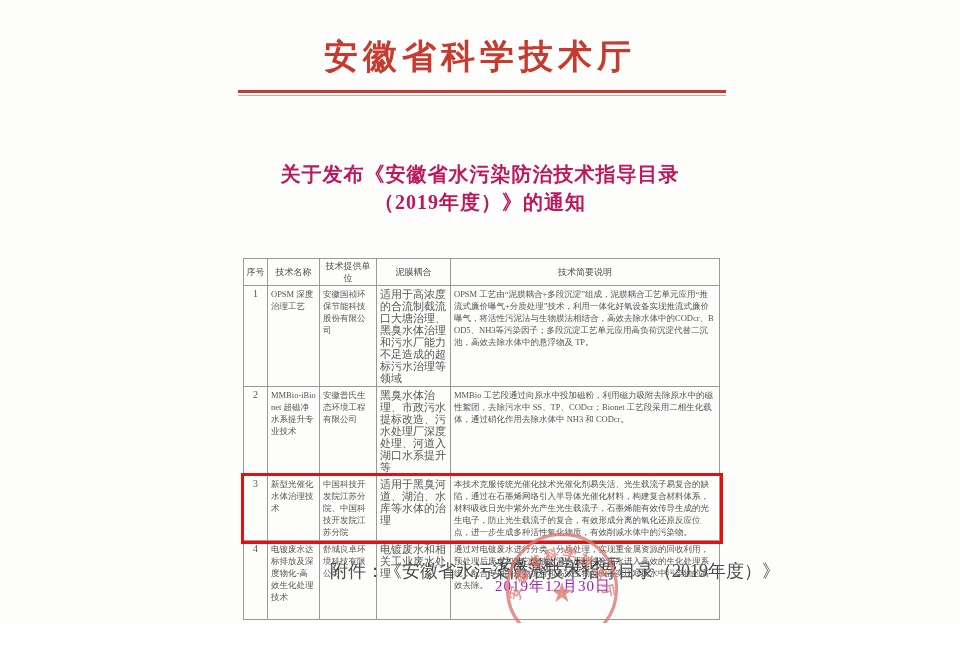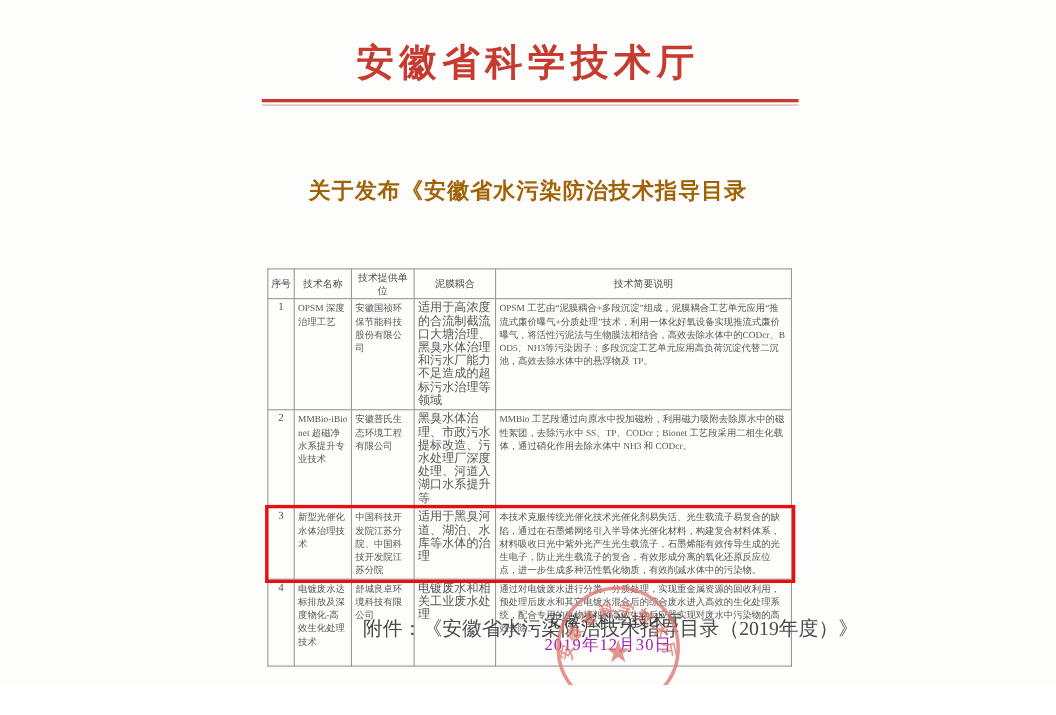--- a/index.html
+++ b/index.html
@@ -23,25 +23,25 @@
     position:absolute;left:238px;top:95px;width:488px;height:1px;
     background:#e2a39e;
   }
   .doc-number{
     position:absolute;left:548px;top:126px;
     font-size:13.5px;color:#4a4a4a;letter-spacing:1px;
   }
   .notice-title{
     position:absolute;left:200px;top:160px;width:560px;
     text-align:center;font-weight:bold;font-size:20px;line-height:28px;
-    color:#a16207;letter-spacing:1px;
+    color:#be185d;letter-spacing:1px;
   }
   
   table.catalog{
-    position:absolute;left:243px;top:244px;width:476px;
+    position:absolute;left:243px;top:258px;width:476px;
     border-collapse:collapse;table-layout:fixed;
     font-size:8.5px;line-height:12px;color:#555;
   }
   table.catalog th,table.catalog td{
     border:1px solid #999;padding:2px 3px;vertical-align:top;
     overflow:hidden;word-break:break-all;
   }
   table.catalog th{
     font-weight:normal;text-align:center;vertical-align:middle;
     height:13px;font-size:9px;color:#4c4c4c;padding:1px 2px;
@@ -81,20 +81,21 @@
 
 <div class="page">
 
   <div class="agency-head">安徽省科学技术厅</div>
   <div class="red-rule"></div>
   <div class="red-rule-shadow"></div>
 
 
   <div class="notice-title">
     <div>关于发布《安徽省水污染防治技术指导目录</div>
+    <div>（2019年度）》的通知</div>
   </div>
 
   <table class="catalog">
     <colgroup>
       <col class="w-no">
         <col class="w-name">
         <col class="w-provider">
         <col class="w-scope">
         <col class="w-desc">
     </colgroup>

